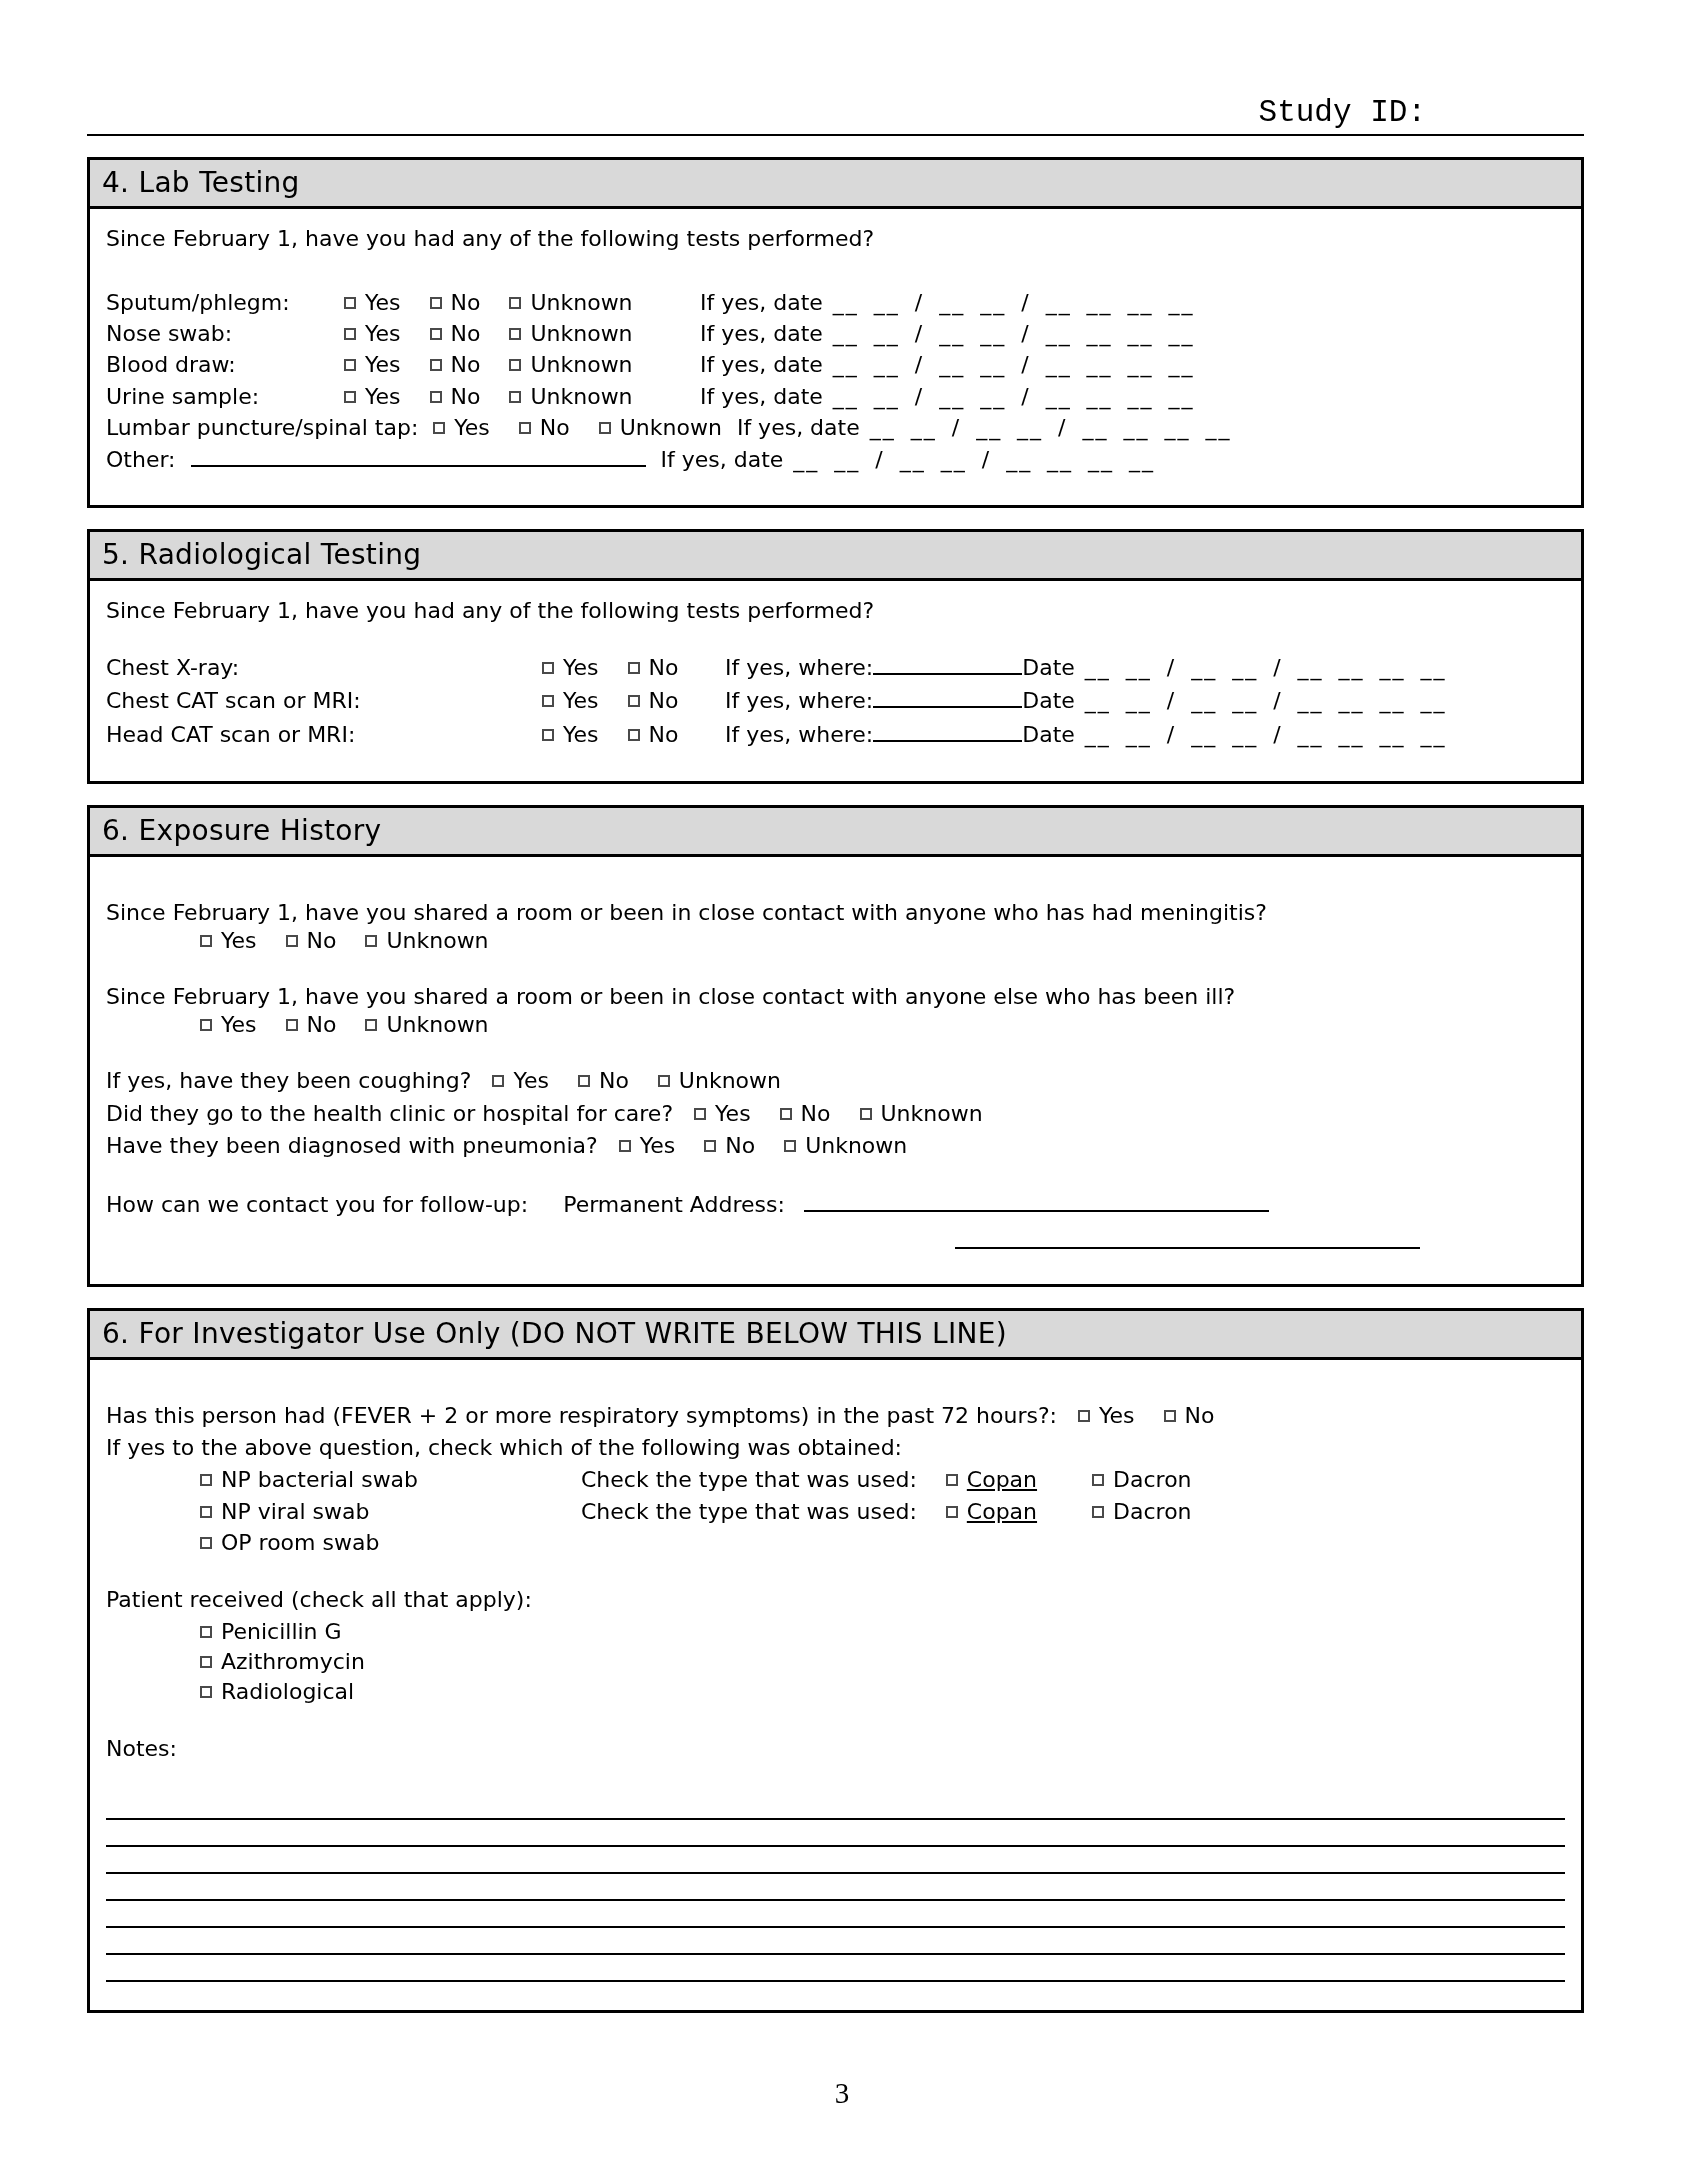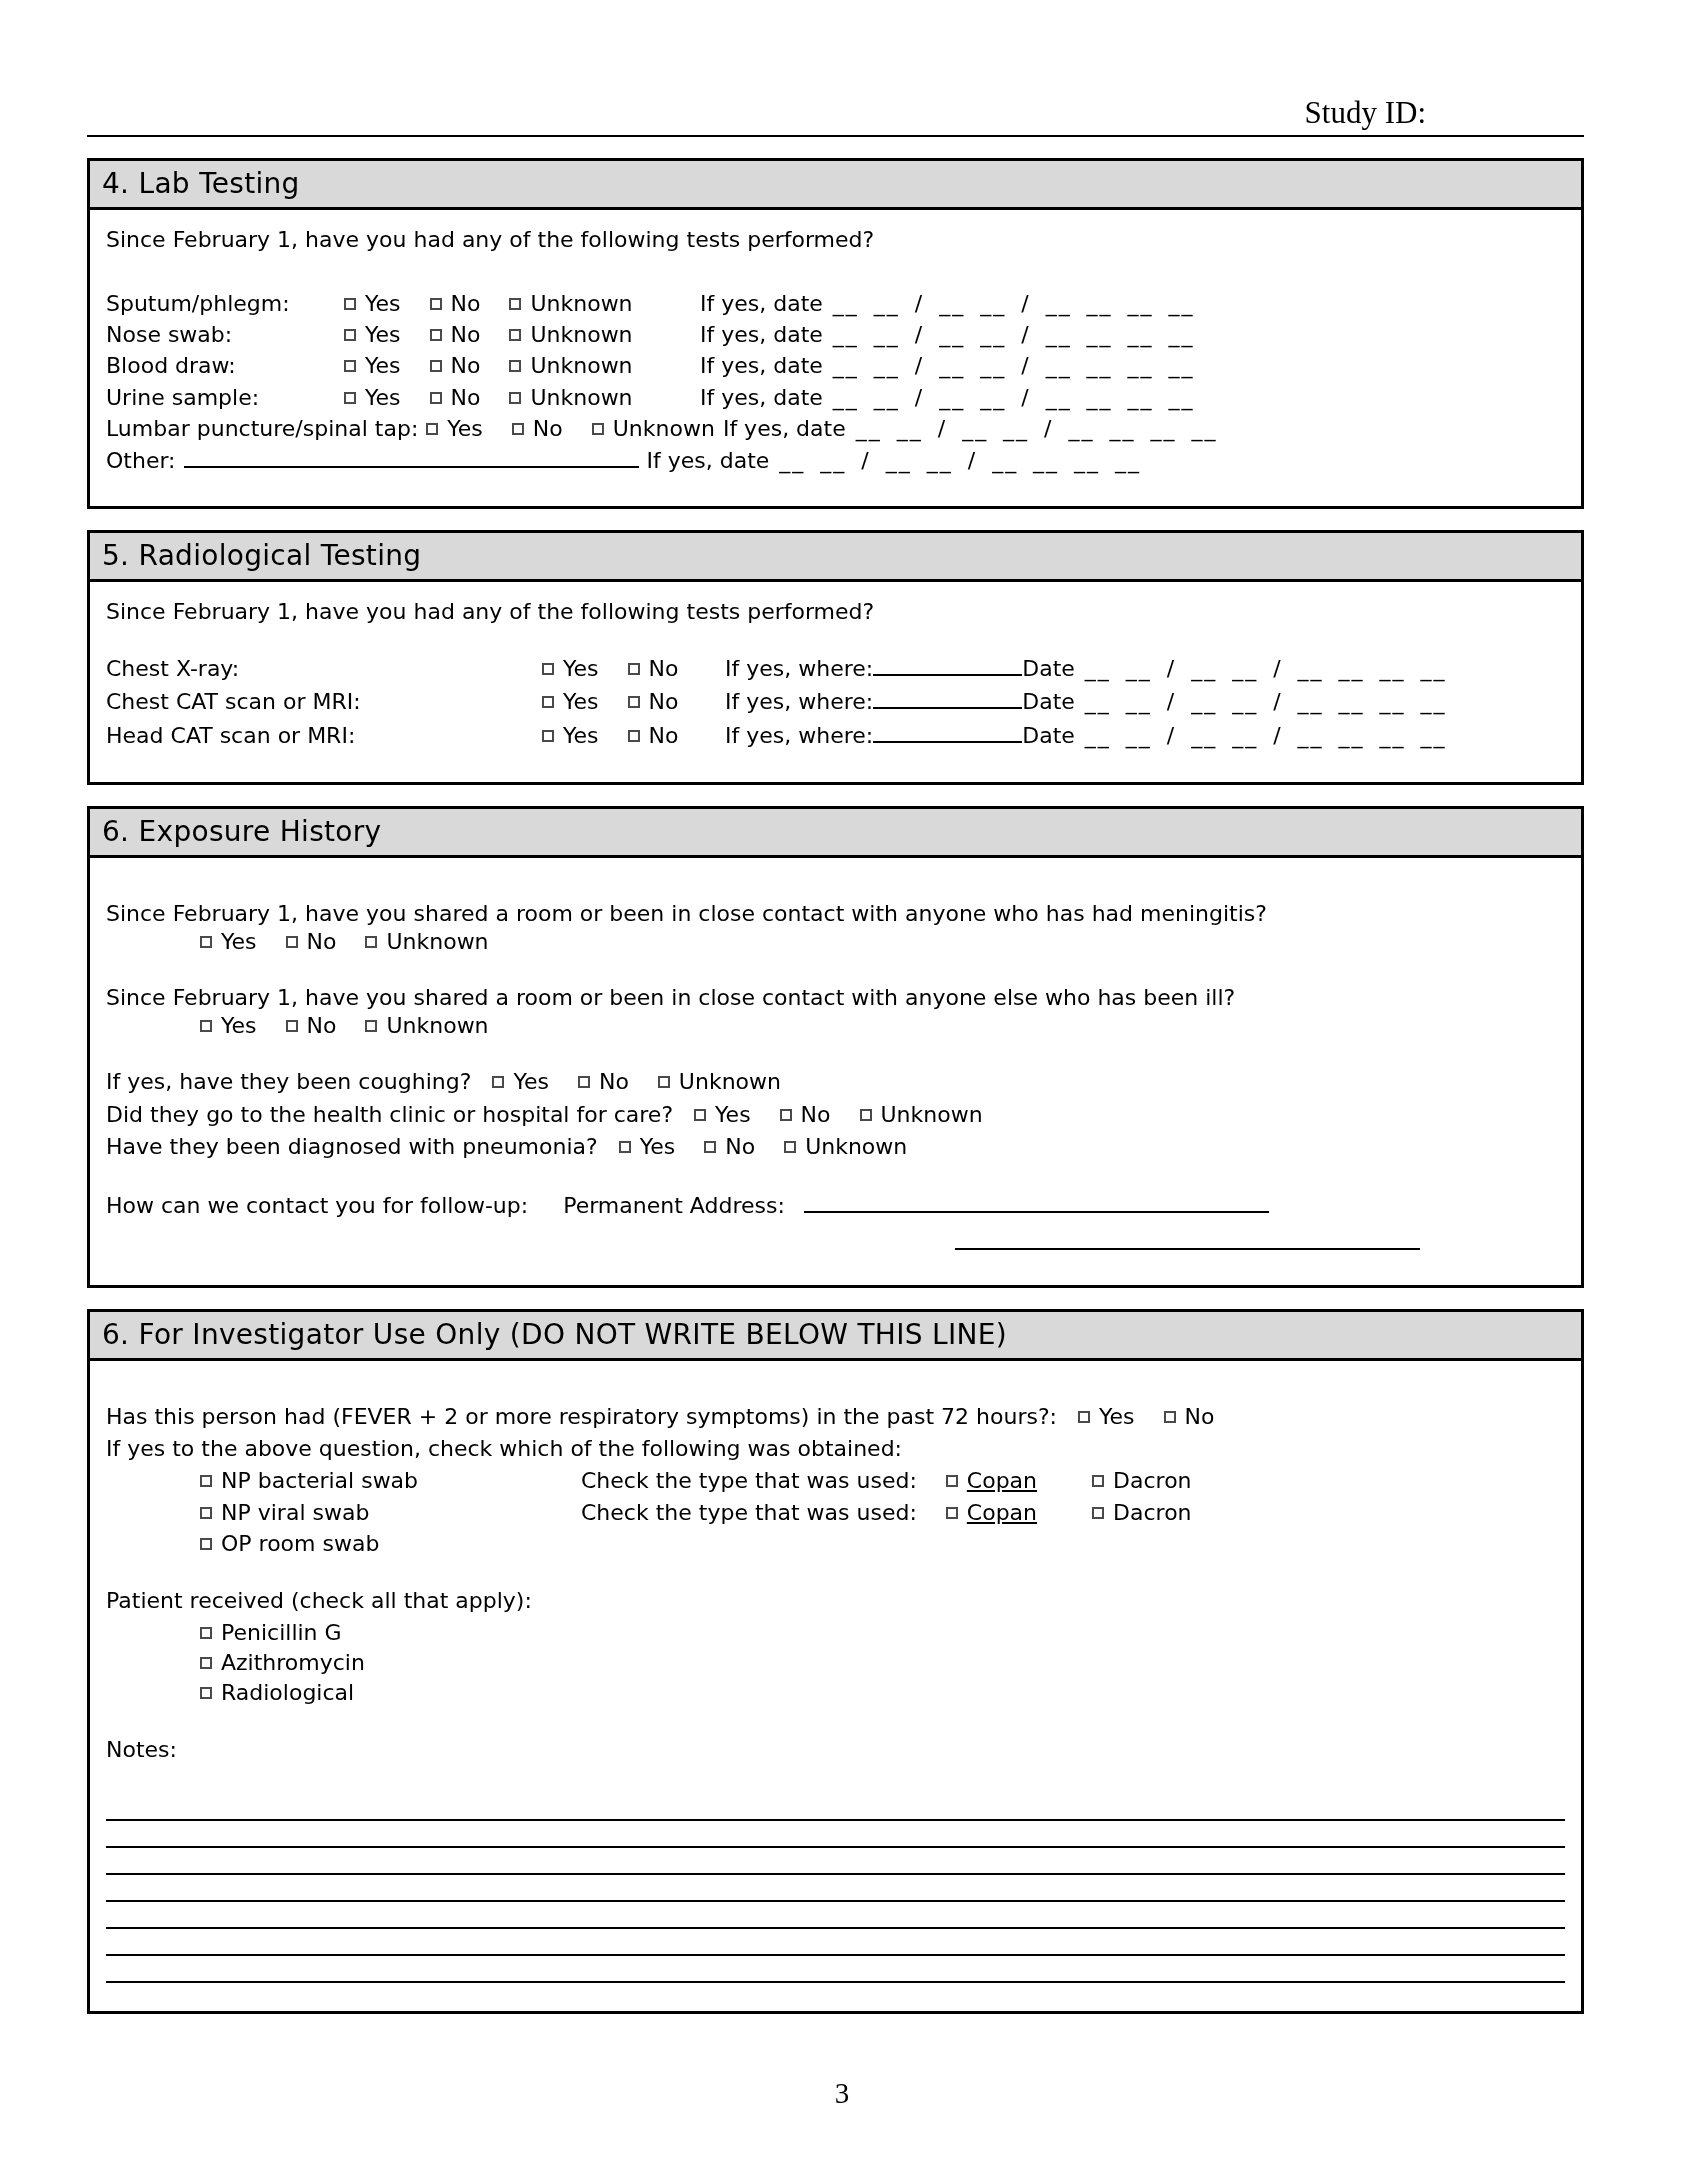--- a/index.html
+++ b/index.html
@@ -10,40 +10,40 @@
     color: #000;
     font-family: "DejaVu Sans", sans-serif;
   }
   .page { position: relative; width: 1684px; height: 2179px; overflow: hidden; background:#fff; }
   .content { position: absolute; left: 87px; top: 95px; width: 1497px; }
 
   .head-row {
     text-align: right;
     padding: 0 158px 4px 0;
     border-bottom: 2px solid #000;
-    font-family: Liberation Serif, serif;
+    font-family: Liberation Mono, monospace;
     font-size: 31px;
   }
 
   .sec { border: 3px solid #000; margin-top: 21px; background:#fff; }
   .sec-header {
     background: #d9d9d9;
     border-bottom: 3px solid #000;
     padding: 6px 12px 7px;
     font-weight: normal;
     font-size: 28px;
     letter-spacing: 0.3px;
   }
   .sec-body { padding: 16px 16px 28px; font-size: 22px; line-height: 1.28; }
 
   .intro { margin: 0 0 36px 0; }
   .intro.tight { margin-bottom: 28px; }
 
   .lab-grid { display: grid; grid-template-columns: 238px 356px 1fr; align-items: baseline; margin-bottom: 3px; }
-  .lab-inline { display: flex; align-items: baseline; gap: 8px; margin-bottom: 3px; white-space: nowrap; }
+  .lab-inline { display: flex; align-items: baseline; gap: 15px; margin-bottom: 3px; white-space: nowrap; }
   .rad-grid { display: grid; grid-template-columns: 436px 183px 1fr; align-items: baseline; margin-bottom: 4px; }
 
   .opt { white-space: nowrap; margin-right: 22px; }
   .opts .opt:last-child { margin-right: 0; }
   .cb {
     display: inline-block;
     width: 12px; height: 12px;
     border: 2px solid #4a4a4a;
     margin-right: 9px;
     transform: translateY(-1px);

